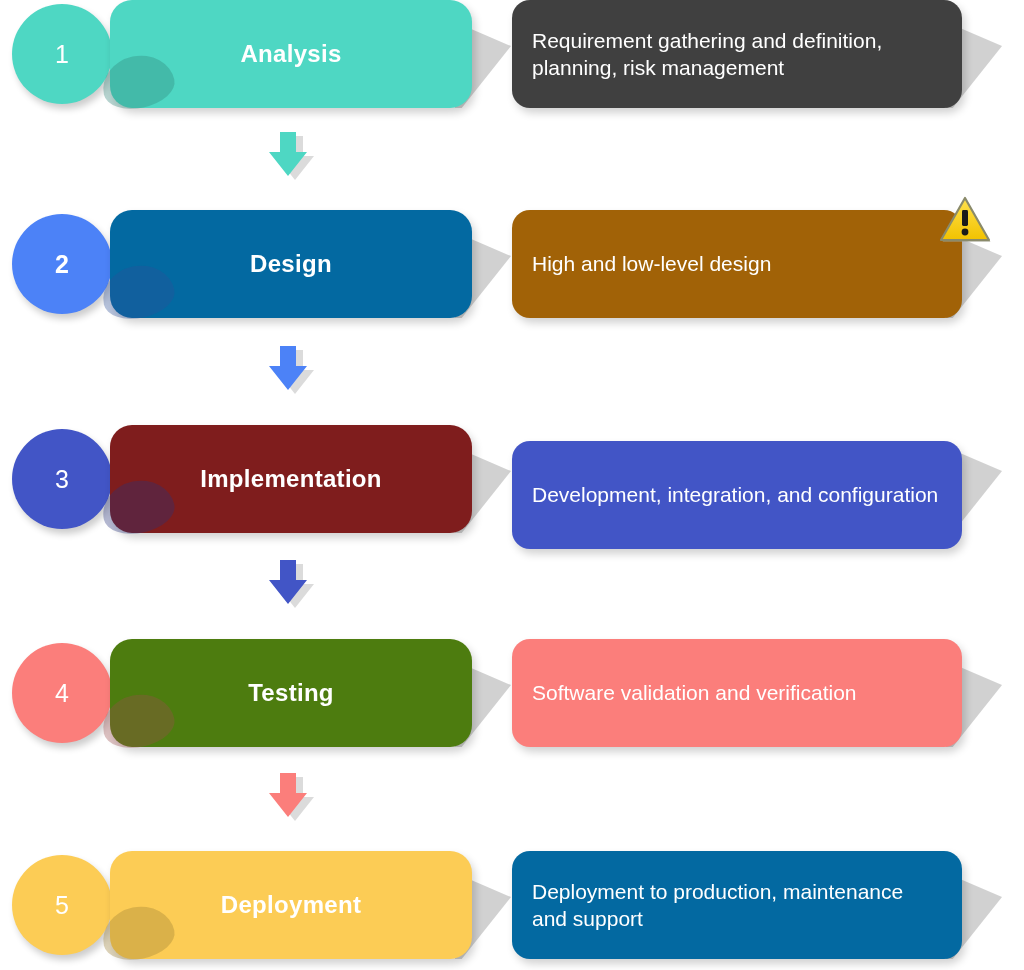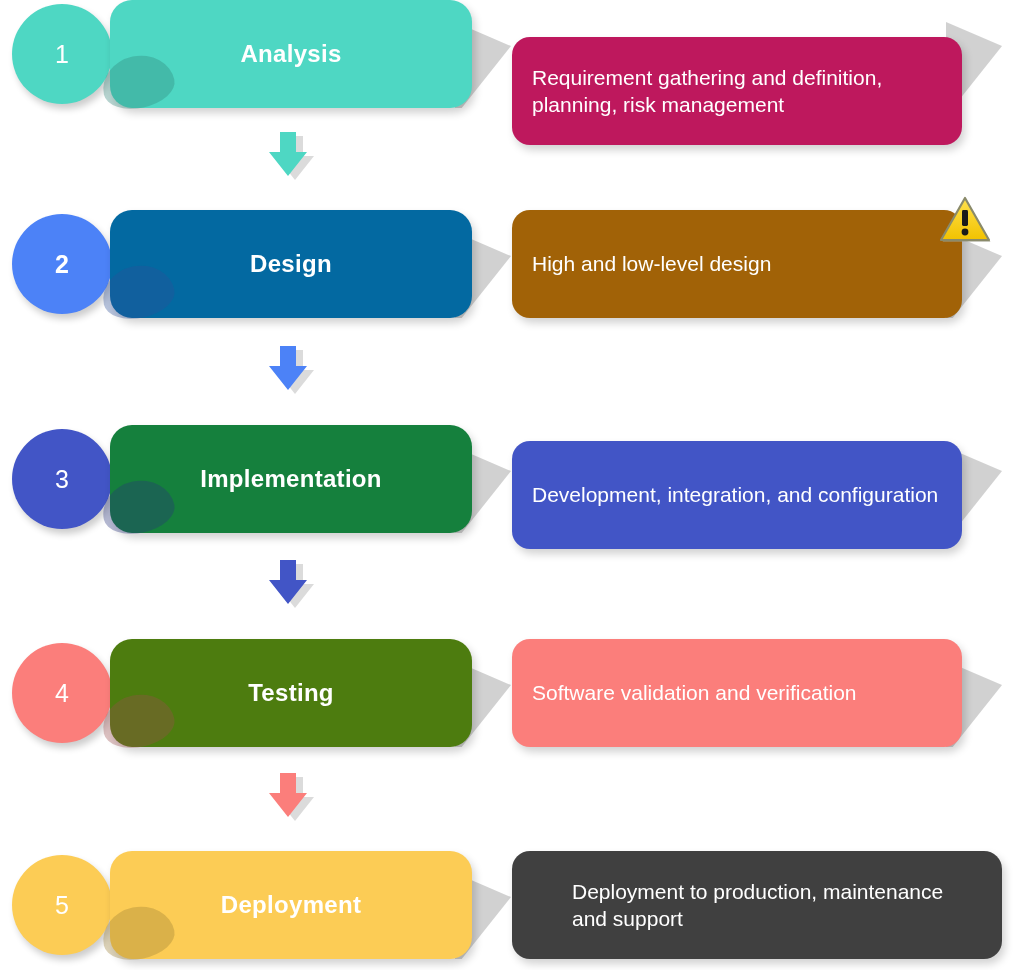--- a/index.html
+++ b/index.html
@@ -149,21 +149,21 @@
     <div class="phase-row" style="top: 0px;">
       <div class="curl" style="left: 455px;"></div>
       <div class="curl" style="left: 946px;"></div>
       <div class="num-circle" style="background: rgb(78, 215, 195);">
         <span class="num-label">1</span>
       </div>
       <div class="title-pill" style="background: rgb(78, 215, 195);">
         <div class="overlap-lens" style="background: rgb(48, 133, 121);"></div>
         <span class="title-label">Analysis</span>
       </div>
-      <div class="desc-box" style="background: #be185d; margin-top: 37px;">
+      <div class="desc-box" style="background: #404040;">
         <span class="desc-text">Requirement gathering and definition, planning, risk management</span>
       </div>
     </div>
     <div class="phase-row" style="top: 210px;">
       <div class="curl" style="left: 455px;"></div>
       <div class="curl" style="left: 946px;"></div>
       <div class="num-circle" style="background: rgb(76, 130, 247);">
         <span class="num-label bold">2</span>
       </div>
       <div class="title-pill" style="background: #0369a1;">
@@ -187,21 +187,21 @@
           <circle cx="27" cy="38" r="3.4" fill="#1a1a1a"></circle>
         </svg>
       </div>
     </div>
     <div class="phase-row" style="top: 425px;">
       <div class="curl" style="left: 455px;"></div>
       <div class="curl" style="left: 946px;"></div>
       <div class="num-circle" style="background: rgb(66, 85, 198);">
         <span class="num-label">3</span>
       </div>
-      <div class="title-pill" style="background: #15803d;">
+      <div class="title-pill" style="background: #7f1d1d;">
         <div class="overlap-lens" style="background: rgb(41, 53, 123);"></div>
         <span class="title-label">Implementation</span>
       </div>
       <div class="desc-box" style="background: rgb(66, 85, 198); margin-top: 16px;">
         <span class="desc-text">Development, integration, and configuration</span>
       </div>
     </div>
     <div class="phase-row" style="top: 639px;">
       <div class="curl" style="left: 455px;"></div>
       <div class="curl" style="left: 946px;"></div>
@@ -219,21 +219,21 @@
     <div class="phase-row" style="top: 851px;">
       <div class="curl" style="left: 455px;"></div>
       <div class="curl" style="left: 946px;"></div>
       <div class="num-circle" style="background: rgb(252, 204, 85);">
         <span class="num-label">5</span>
       </div>
       <div class="title-pill" style="background: rgb(252, 204, 85);">
         <div class="overlap-lens" style="background: rgb(156, 126, 53);"></div>
         <span class="title-label">Deployment</span>
       </div>
-      <div class="desc-box" style="background: #404040; padding-left: 40px;">
+      <div class="desc-box" style="background: #0369a1;">
         <span class="desc-text">Deployment to production, maintenance and support</span>
       </div>
     </div>
     <div class="arrow" style="top: 132px;">
       <svg width="52" height="52" viewBox="0 0 52 52">
         <path d="M11 0 H27 V20 H38 L19 44 L0 20 H11 Z" fill="#bdbdbd" opacity=".55" transform="translate(7,4)"></path>
         <path d="M11 0 H27 V20 H38 L19 44 L0 20 H11 Z" fill="#4ED7C3"></path>
       </svg>
     </div>
     <div class="arrow" style="top: 346px;">

